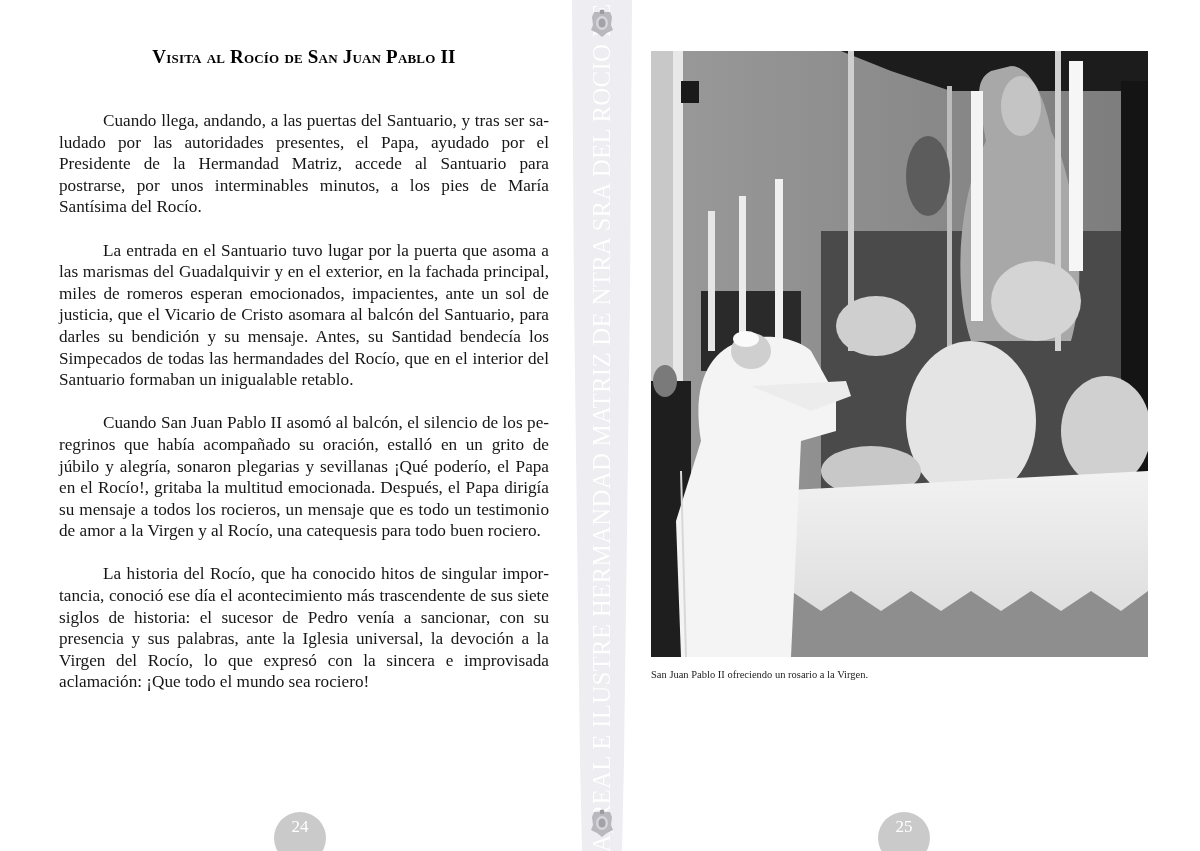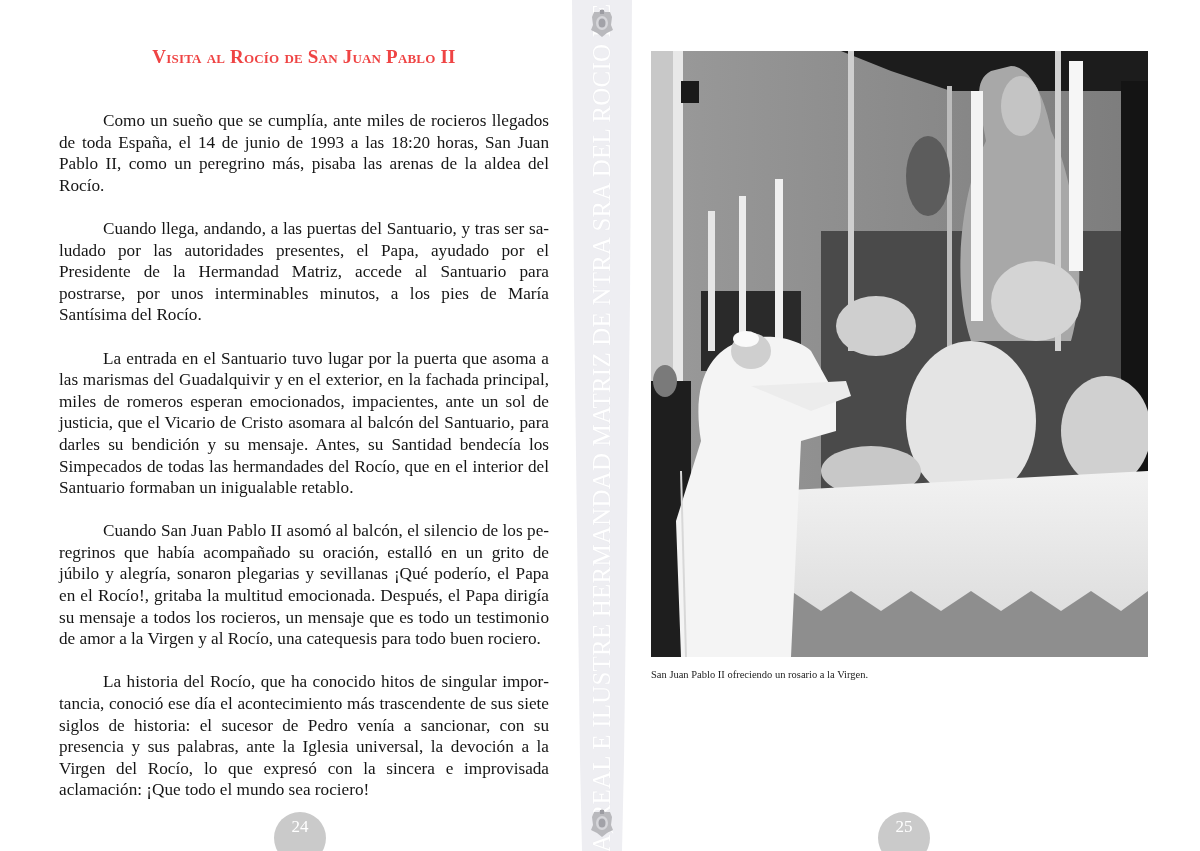--- a/index.html
+++ b/index.html
@@ -9,21 +9,21 @@
     font-family: "Liberation Serif", "DejaVu Serif", serif;
     color: #161616;
   }
   .page { position: absolute; top: 0; height: 851px; background: #fff; }
   .page-left { left: 0; width: 572px; }
   .page-right { left: 632px; width: 568px; }
 
   .title {
     position: absolute; left: 59px; width: 490px; top: 46px;
     text-align: center; font-size: 19px; font-weight: bold;
-    font-variant: small-caps; letter-spacing: 0.2px; color: #ef4444;
+    font-variant: small-caps; letter-spacing: 0.2px; color: #000000;
   }
   .body-text {
     position: absolute; left: 59px; top: 110px; width: 490px;
     font-size: 17.2px; line-height: 21.6px; text-align: justify;
     hyphens: manual;
   }
   .body-text p { margin: 0 0 21.6px 0; text-indent: 44px; }
 
   .page-num {
     position: absolute; top: 812px; width: 52px; height: 52px; border-radius: 50%;
@@ -57,21 +57,20 @@
     position: absolute; left: 651px; width: 514px; top: 669px;
     text-align: left; font-size: 10.5px; color: #222;
   }
 </style>
 </head>
 <body>
 
 <div class="page page-left">
   <div class="title">Visita al Rocío de San Juan Pablo II</div>
   <div class="body-text">
-    <p>Como un sueño que se cumplía, ante miles de rocieros llegados de toda España, el 14 de junio de 1993 a las 18:20 horas, San Juan Pablo II, como un peregrino más, pisaba las arenas de la aldea del Rocío.</p>
     <p>Cuando llega, andando, a las puertas del Santuario, y tras ser sa­ludado por las autoridades presentes, el Papa, ayudado por el Presidente de la Hermandad Matriz, accede al Santuario para postrarse, por unos interminables minutos, a los pies de María Santísima del Rocío.</p>
     <p>La entrada en el Santuario tuvo lugar por la puerta que asoma a las marismas del Guadalquivir y en el exterior, en la fachada principal, miles de romeros esperan emocionados, impacientes, ante un sol de justi­cia, que el Vicario de Cristo asomara al balcón del Santuario, para darles su bendición y su mensaje. Antes, su Santidad bendecía los Simpecados de todas las hermandades del Rocío, que en el interior del Santuario for­maban un inigualable retablo.</p>
     <p>Cuando San Juan Pablo II asomó al balcón, el silencio de los pe­regrinos que había acompañado su oración, estalló en un grito de júbilo y alegría, sonaron plegarias y sevillanas ¡Qué poderío, el Papa en el Ro­cío!, gritaba la multitud emocionada. Después, el Papa dirigía su mensaje a todos los rocieros, un mensaje que es todo un testimonio de amor a la Virgen y al Rocío, una catequesis para todo buen rociero.</p>
     <p>La historia del Rocío, que ha conocido hitos de singular impor­tancia, conoció ese día el acontecimiento más trascendente de sus siete siglos de historia: el sucesor de Pedro venía a sancionar, con su presencia y sus palabras, ante la Iglesia universal, la devoción a la Virgen del Ro­cío, lo que expresó con la sincera e improvisada aclamación: ¡Que todo el mundo sea rociero!</p>
   </div>
   <div class="page-num left">24</div>
 </div>
 
 <div class="spine">
   <svg width="68" height="851">

